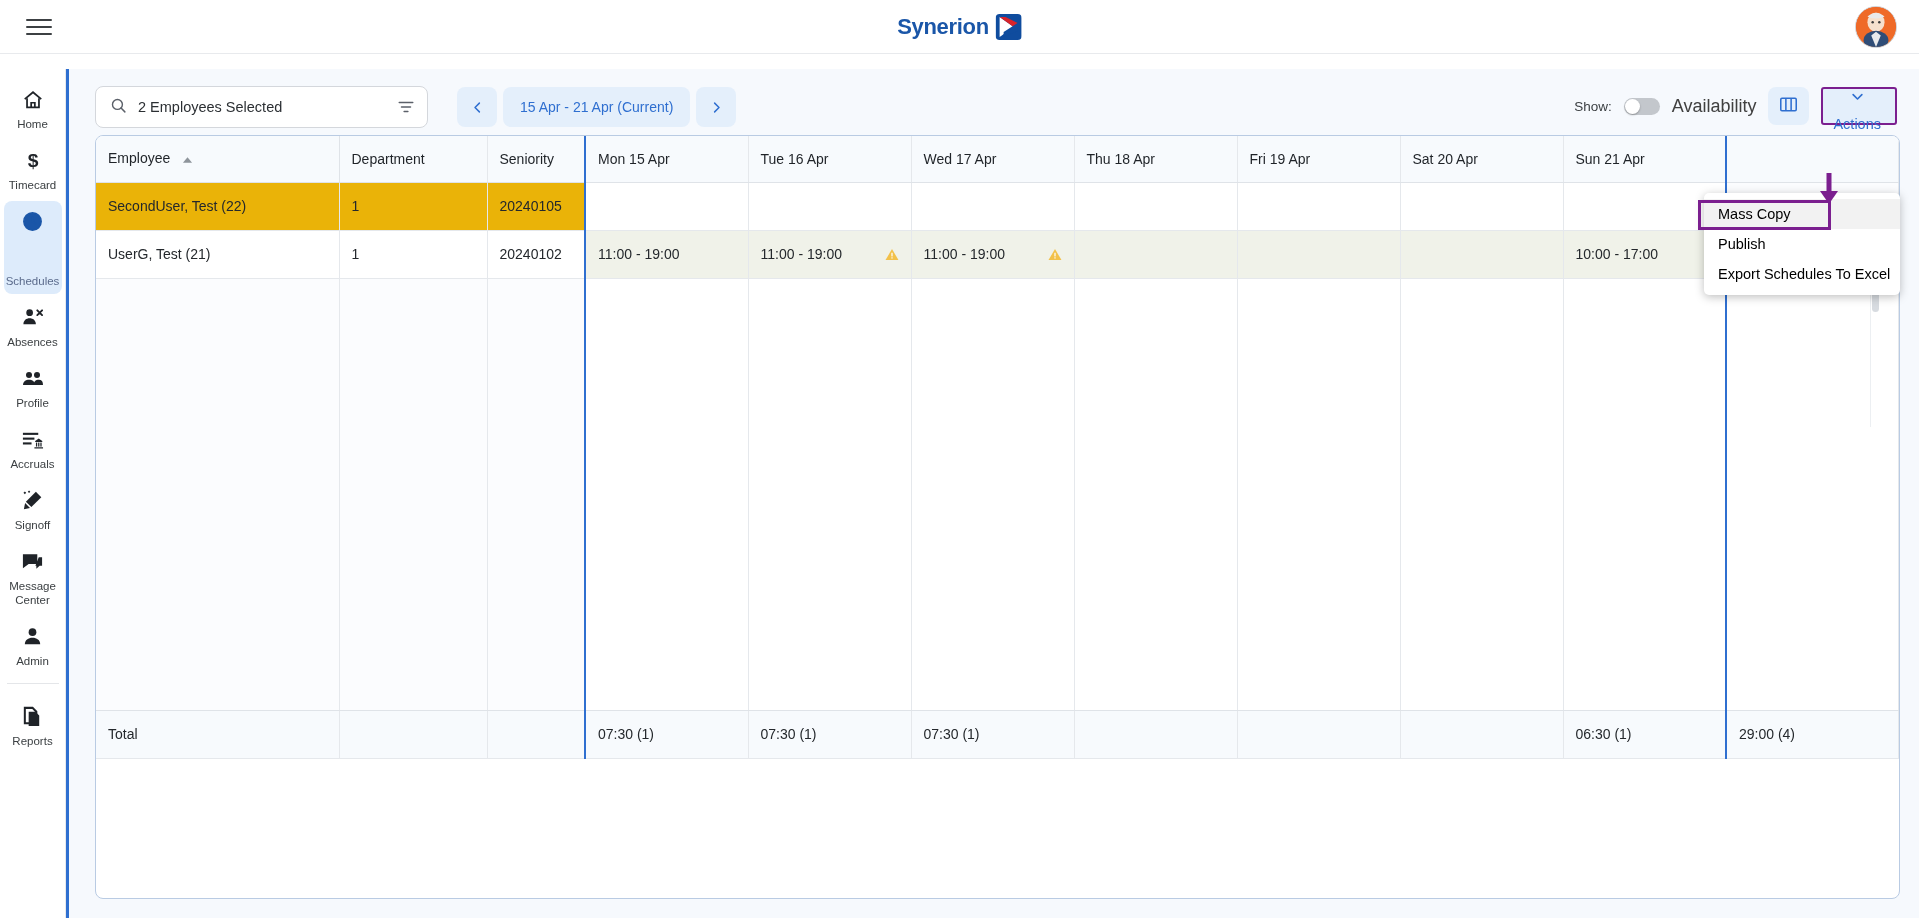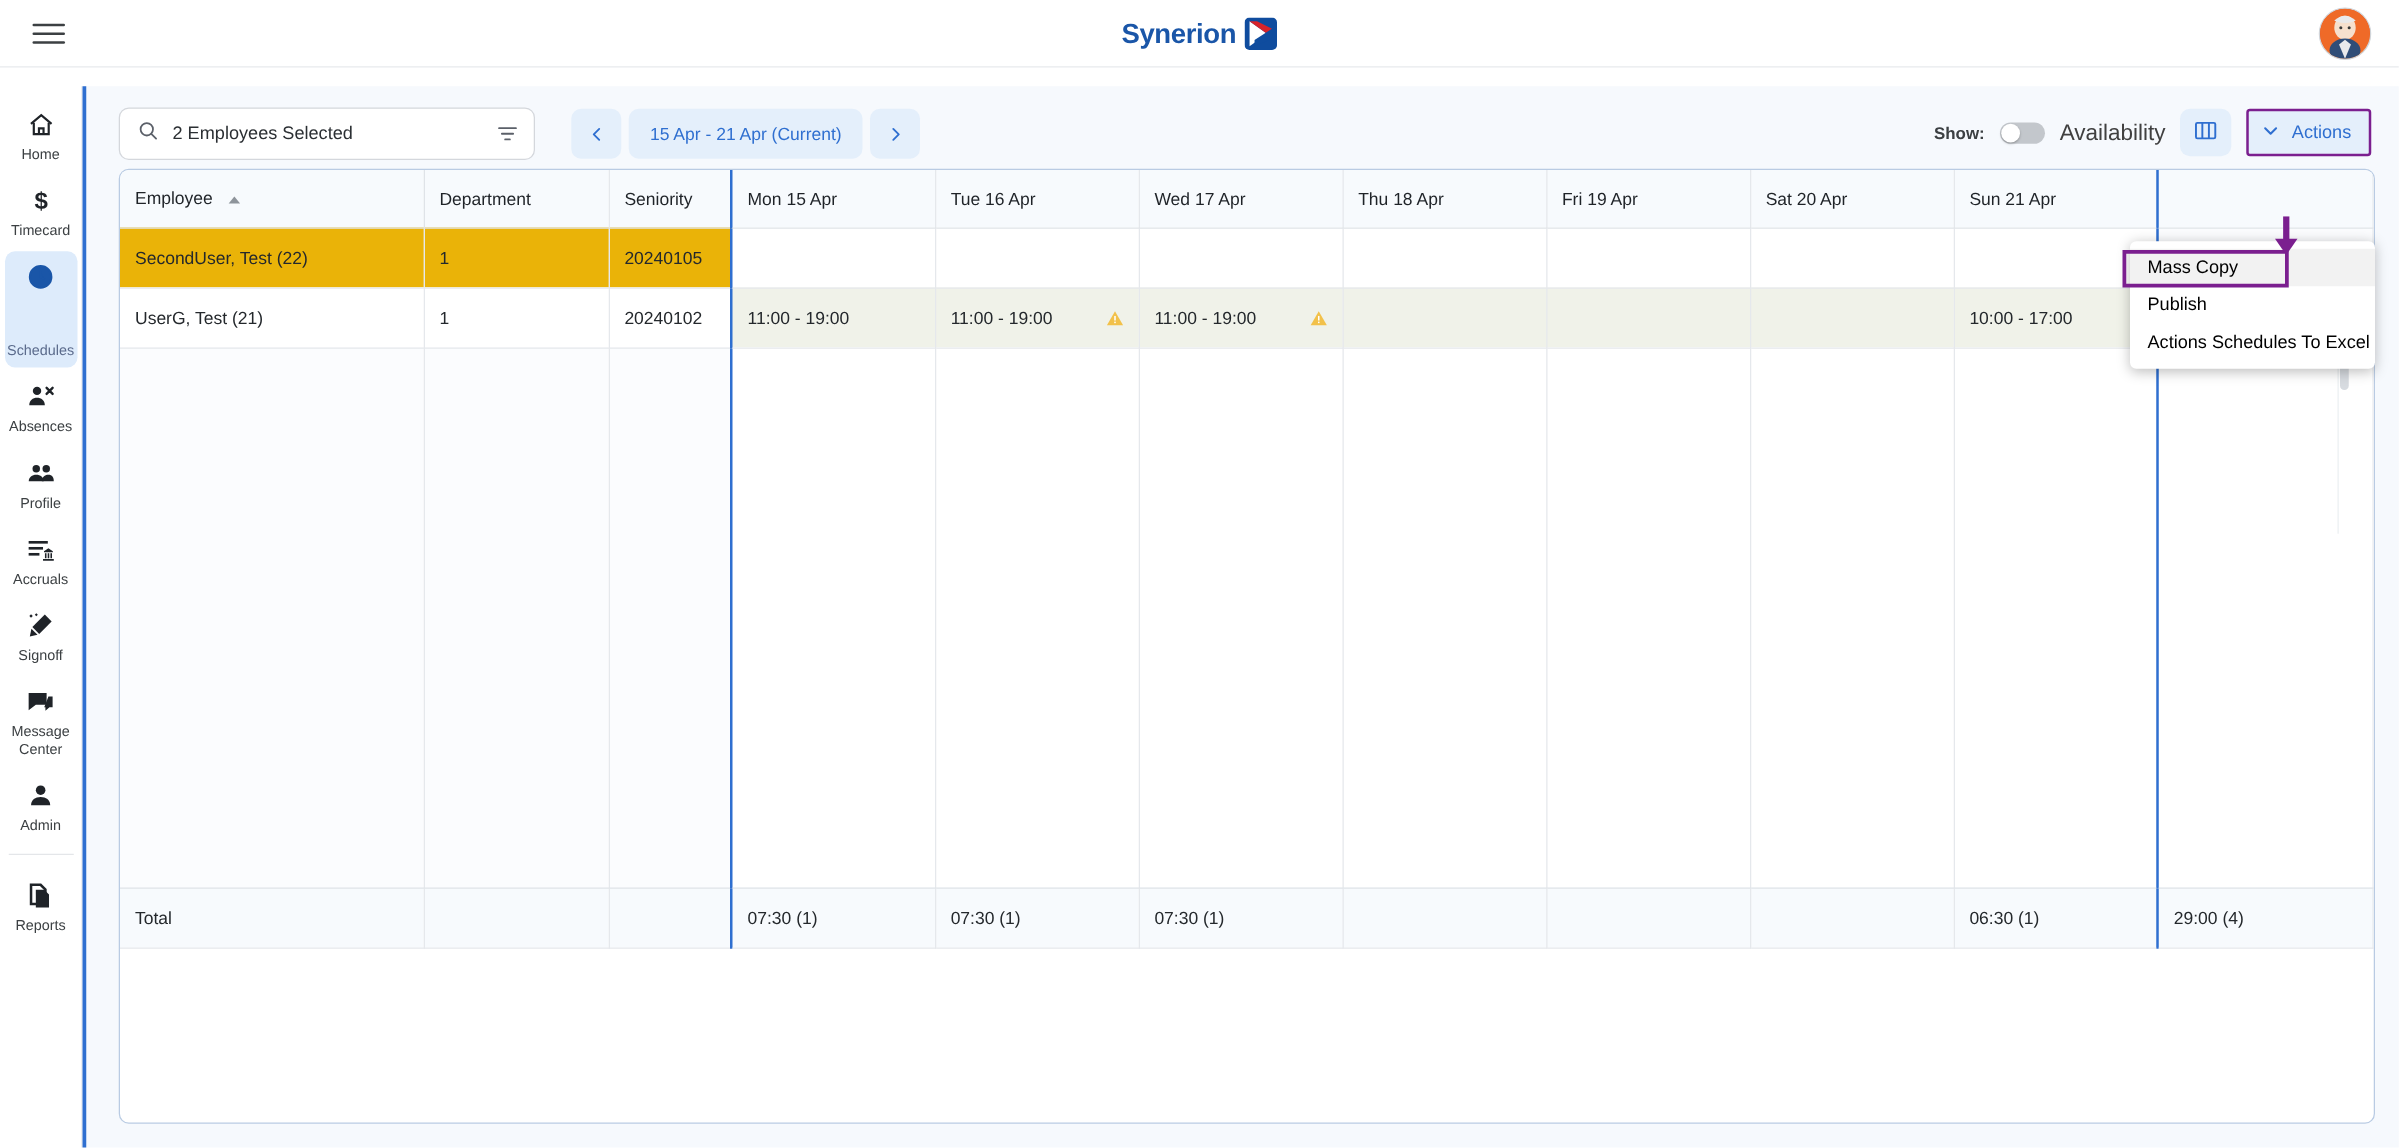--- a/index.html
+++ b/index.html
@@ -93,38 +93,38 @@
   .dn-label {
     height: 40px; background: #e4effb; border: none; border-radius: 8px; cursor: pointer;
     display: flex; align-items: center; justify-content: center;
     padding: 0 17px; font-size: 14px; color: #2f6fd0; white-space: nowrap;
     font-family: "Liberation Sans", sans-serif;
   }
 
   .toolbar-right {
     position: absolute; right: 22px; top: 18px; display: flex; align-items: center; gap: 12px;
   }
-  .show-label { font-size: 13.5px; color: #3c4043; font-weight: bold; }
+  .show-label { font-size: 13.5px; color: #3c4043; font-weight: normal; }
   .toggle {
     width: 36px; height: 17px; border-radius: 9px; background: #c3c7cc;
     position: relative; cursor: pointer;
   }
   .toggle .knob {
     position: absolute; left: 1px; top: 1px; width: 15px; height: 15px;
     border-radius: 50%; background: #fff;
     box-shadow: 0 1px 2px rgba(0,0,0,.28);
   }
   .avail-label { font-size: 18px; color: #404040; }
   .col-btn {
     width: 41px; height: 38px; background: #e4effb; border-radius: 8px; border: none;
     display: flex; align-items: center; justify-content: center; cursor: pointer;
   }
   .actions-btn {
     height: 38px; background: #e4effb; border: 2.5px solid #7b1f8f; border-radius: 3px;
-    display: flex; align-items: center; gap: 9px; padding: 0 14px 0 10px; cursor: pointer;
+    display: flex; align-items: center; gap: 9px; padding: 0 14px 0 10px; cursor: pointer; flex-direction: column;
   }
   .actions-btn .txt { font-size: 14.5px; color: #2f6fd0; }
 
   
   .dropdown {
     position: absolute; right: 19px; top: 124px; width: 196px;
     background: #fff; border-radius: 5px;
     box-shadow: 0 2px 10px rgba(0,0,0,.26);
     padding: 6px 0; z-index: 40;
   }
@@ -407,21 +407,21 @@
       <path d="M4 18 L13 31 L22 18 Z" fill="#7b1f8f"></path>
     </svg>
   </div>
 
   <div class="dropdown">
     <div style="position:relative">
       <div class="dd-item highlight">Mass Copy</div>
       <div class="dd-highlight-box"></div>
     </div>
     <div class="dd-item">Publish</div>
-    <div class="dd-item">Actions Schedules To Excel</div>
+    <div class="dd-item">Export Schedules To Excel</div>
   </div>
 
   <div class="grid-wrap">
     <table class="grid">
       <colgroup>
         <col style="width:243px">
           <col style="width:148px">
           <col style="width:98px">
         <col style="width:163px">
           <col style="width:163px">

